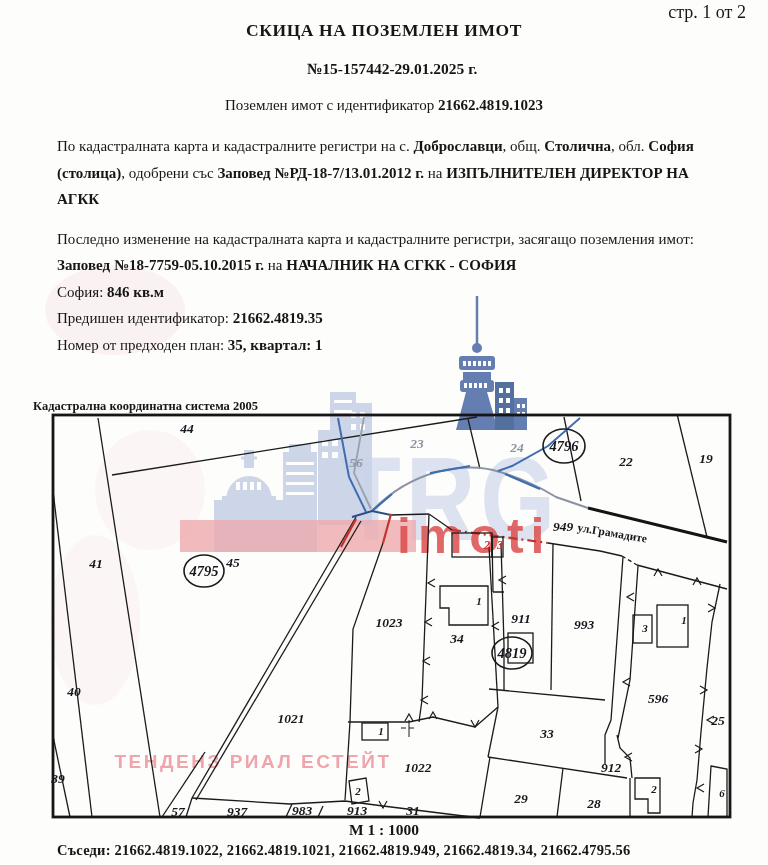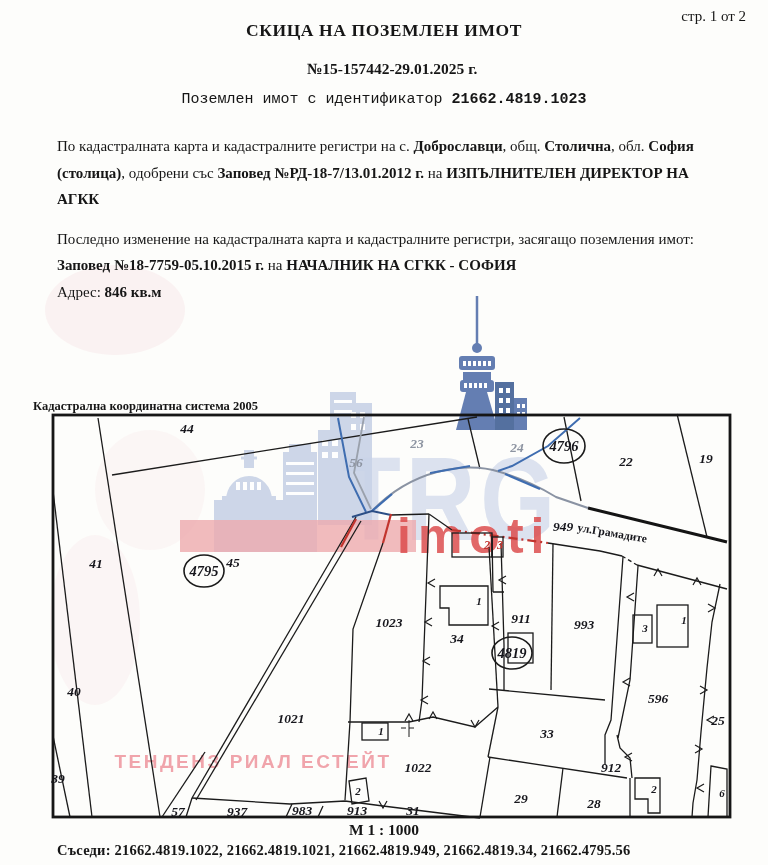--- a/index.html
+++ b/index.html
@@ -2,24 +2,24 @@
 <html><head>
 <meta charset="utf-8">
 <style>
   html,body{margin:0;padding:0;}
   body{width:768px;height:865px;position:relative;background:#fdfdfb;overflow:hidden;
        font-family:"Liberation Serif", serif;color:#161616;}
   #mapsvg{position:absolute;left:0;top:0;z-index:1;}
   .txt{position:absolute;z-index:2;}
   .center{left:0;right:0;text-align:center;}
   .b{font-weight:bold;}
-  #page-ind{top:8px;right:22px;font-size:15px;font-family:Liberation Serif, serif;}
+  #page-ind{top:2px;right:22px;font-size:18px;font-family:Liberation Serif, serif;}
   #title{top:20px;font-weight:bold;font-size:17.5px;letter-spacing:.6px;}
   #docnum{top:60px;font-weight:bold;font-size:15.5px;margin-left:16px;}
-  #subtitle{top:91px;font-size:15px;font-family:Liberation Mono, monospace;}
+  #subtitle{top:97px;font-size:15px;}
   #paras{top:133px;left:57px;right:36px;font-size:15px;line-height:26.5px;}
   .pline{margin:0 0 0 0;}
   .gap{margin-top:13px;}
   #coordsys{top:399px;left:33px;font-weight:bold;font-size:12.5px;}
   #scale{top:821px;font-weight:bold;font-size:15.5px;}
   #neighbors{top:842px;left:57px;right:20px;font-weight:bold;font-size:14.5px;letter-spacing:.2px;}
   
   text{font-family:"Liberation Serif",serif;font-style:italic;font-weight:600;
        font-size:13.5px;fill:#16161c;text-anchor:middle;}
   text.gray{fill:#8d94a1;}
@@ -38,21 +38,23 @@
 <body>
 
 <div class="txt" id="page-ind">стр. 1 от 2</div>
 <div class="txt center" id="title">СКИЦА НА ПОЗЕМЛЕН ИМОТ</div>
 <div class="txt center" id="docnum">№15-157442-29.01.2025 г.</div>
 <div class="txt center" id="subtitle"><span>Поземлен имот с идентификатор </span><span class="b">21662.4819.1023</span></div>
 
 <div class="txt" id="paras">
   <div class="pline"><span>По кадастралната карта и кадастралните регистри на с. </span><span class="b">Доброславци</span><span>, общ. </span><span class="b">Столична</span><span>, обл. </span><span class="b">София (столица)</span><span>, одобрени със </span><span class="b">Заповед №РД-18-7/13.01.2012 г.</span><span> на </span><span class="b">ИЗПЪЛНИТЕЛЕН ДИРЕКТОР НА АГКК</span></div>
   <div class="pline gap"><span>Последно изменение на кадастралната карта и кадастралните регистри, засягащо поземления имот: </span><span class="b">Заповед №18-7759-05.10.2015 г.</span><span> на </span><span class="b">НАЧАЛНИК НА СГКК - СОФИЯ</span></div>
-  <div class="pline"><span>Адрес: </span><span class="b">846 кв.м</span></div>
+  <div class="pline"><span>София: </span><span class="b">846 кв.м</span></div>
+  <div class="pline"><span>Предишен идентификатор: </span><span class="b">21662.4819.35</span></div>
+  <div class="pline"><span>Номер от предходен план: </span><span class="b">35, квартал: 1</span></div>
 </div>
 
 <div class="txt" id="coordsys">Кадастрална координатна система 2005</div>
 <div class="txt center" id="scale">М 1 : 1000</div>
 <div class="txt" id="neighbors">Съседи: 21662.4819.1022, 21662.4819.1021, 21662.4819.949, 21662.4819.34, 21662.4795.56</div>
 
 <svg id="mapsvg" width="768" height="865" viewBox="0 0 768 865">
 
   <g>
     <ellipse cx="115" cy="310" rx="70" ry="45" fill="#f6dadd" opacity="0.30"></ellipse>

